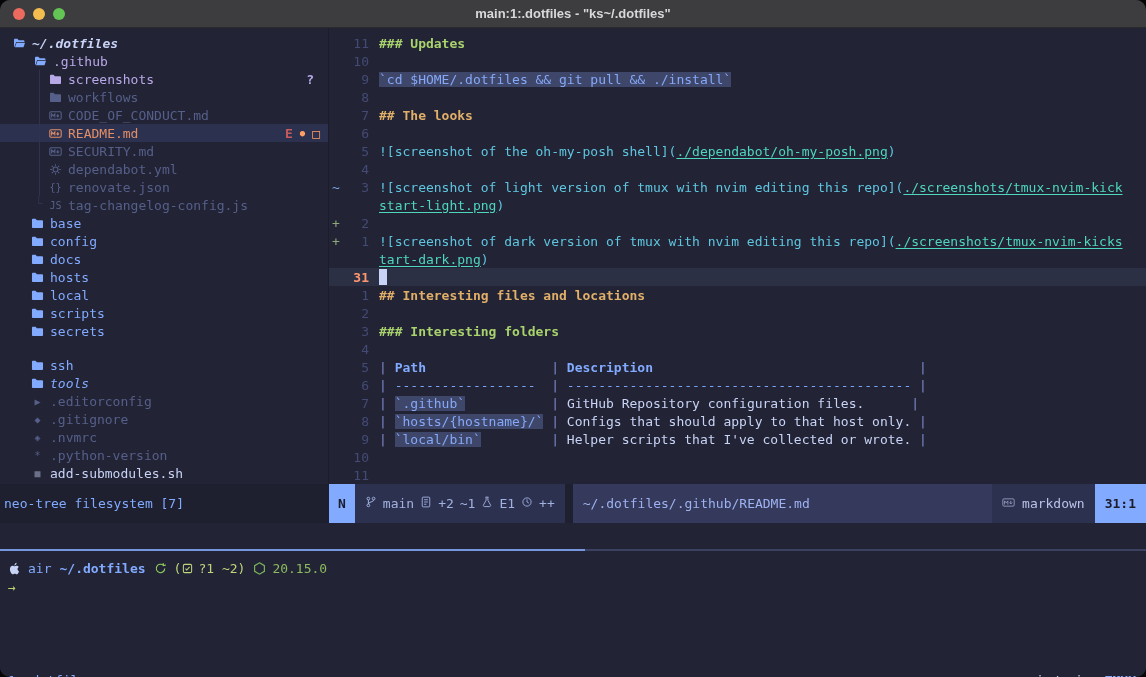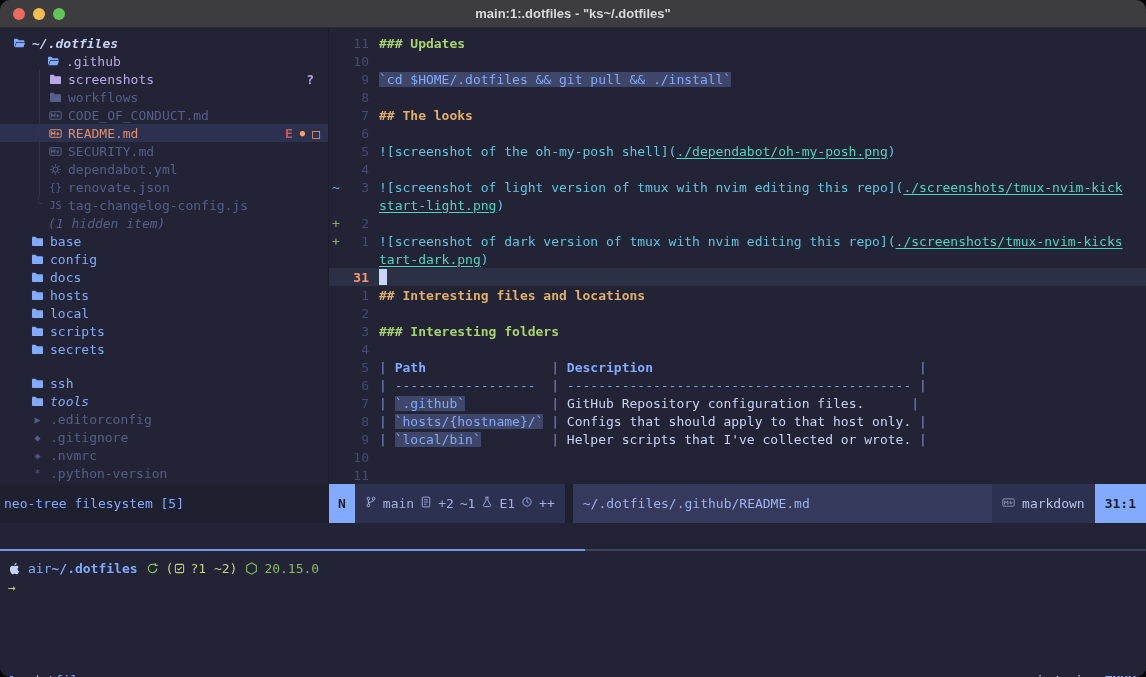--- a/index.html
+++ b/index.html
@@ -81,21 +81,21 @@
   .sl-ft svg { width:13px; height:13px; color:#8b93b5; }
   .sl-pos  { background:#82aaff; color:#1b1d2b; font-weight:bold; padding:12px 10px; display:flex; align-items:center; }
   .cmdline { flex:0 0 26px; background:#222436; }
   
   .pane-divider { flex:0 0 2px; background:linear-gradient(to right, #7796e0 0, #7796e0 585px, #3b4261 585px, #3b4261 100%); }
   
   .shell { flex:0 0 117px; padding:8px 0 0 8px; background:#222436; }
   .prompt-line { height:19px; display:flex; align-items:center; gap:0; white-space:pre; }
   .prompt-line svg { width:13px; height:13px; }
   .p-apple { color:#c8d3f5; margin-right:7px; display:inline-flex; }
-  .p-host { color:#82aaff; }
+  .p-host { color:#82aaff; margin-right:8px; }
   .p-cwd  { color:#82aaff; font-weight:bold; margin-right:8px; }
   .p-gitic { color:#8fce5e; margin-right:7px; display:inline-flex; }
   .p-git  { color:#c0d67a; display:inline-flex; align-items:center; margin-right:8px; }
   .p-git .chk { color:#c0d67a; display:inline-flex; margin:0 5px 0 1px; }
   .p-git .chk svg { width:11px; height:11px; }
   .p-nodeic { color:#7eb85c; margin-right:6px; display:inline-flex; }
   .p-node { color:#8cba5e; }
   .p-arrow { color:#c3d06f; }
   
   .tmuxbar { flex:0 0 30px; display:flex; align-items:flex-start; padding:5px 10px 0 8px; background:#222436; }
@@ -118,21 +118,21 @@
     <div class="title">main:1:.dotfiles - "ks~/.dotfiles"</div>
   </div>
 
   <div class="nvim">
     <div class="wins">
       <div class="tree">
           <div class="tree-row" style="padding-left: 12px;"><span class="t-icon ic-blue"><svg viewBox="0 0 16 16">
                 <path d="M1.2 3.6c0-.7.6-1.3 1.3-1.3h2.8l1.8 1.8h5.7c.7 0 1.3.6 1.3 1.3v.6H3.9L1.9 12h-.7z" fill="currentColor"></path>
                 <path d="M4.3 7h10.5l-1.9 5.5H2.4z" fill="currentColor"></path>
               </svg></span><span class="t-root">~/.dotfiles</span></div>
-          <div class="tree-row" style="padding-left: 46px;"><span class="t-icon ic-blue"><svg viewBox="0 0 16 16">
+          <div class="tree-row" style="padding-left: 33px;"><span class="t-icon ic-blue"><svg viewBox="0 0 16 16">
                 <path d="M1.2 3.6c0-.7.6-1.3 1.3-1.3h2.8l1.8 1.8h5.7c.7 0 1.3.6 1.3 1.3v.6H3.9L1.9 12h-.7z" fill="currentColor"></path>
                 <path d="M4.3 7h10.5l-1.9 5.5H2.4z" fill="currentColor"></path>
               </svg></span><span class="t-purple">.github</span></div>
           <div class="tree-row g2" style="padding-left: 48px;"><span class="t-icon ic-purple"><svg viewBox="0 0 16 16">
                 <path d="M1.2 3.6c0-.7.6-1.3 1.3-1.3h3l1.8 1.8h6.2c.7 0 1.3.6 1.3 1.3v6.8c0 .7-.6 1.3-1.3 1.3H2.5c-.7 0-1.3-.6-1.3-1.3z" fill="currentColor"></path>
               </svg></span><span class="t-purple">screenshots</span><span class="t-badge">?</span></div>
           <div class="tree-row g2" style="padding-left: 48px;"><span class="t-icon ic-dim"><svg viewBox="0 0 16 16">
                 <path d="M1.2 3.6c0-.7.6-1.3 1.3-1.3h3l1.8 1.8h6.2c.7 0 1.3.6 1.3 1.3v6.8c0 .7-.6 1.3-1.3 1.3H2.5c-.7 0-1.3-.6-1.3-1.3z" fill="currentColor"></path>
               </svg></span><span class="t-dim">workflows</span></div>
           <div class="tree-row g2" style="padding-left: 48px;"><span class="t-icon ic-dim"><svg viewBox="0 0 16 16">
@@ -154,21 +154,20 @@
                 </g>
               </svg></span><span class="t-dim">SECURITY.md</span></div>
           <div class="tree-row g2" style="padding-left: 48px;"><span class="t-icon ic-dim"><svg viewBox="0 0 16 16">
                 <g fill="none" stroke="currentColor" stroke-width="1.3">
                   <path d="M8 1.5v2M8 12.5v2M1.5 8h2M12.5 8h2M3.4 3.4l1.4 1.4M11.2 11.2l1.4 1.4M12.6 3.4l-1.4 1.4M4.8 11.2l-1.4 1.4"></path>
                   <circle cx="8" cy="8" r="3"></circle>
                 </g>
               </svg></span><span class="t-dim">dependabot.yml</span></div>
           <div class="tree-row g2" style="padding-left: 48px;"><span class="t-icon ic-dim">{}</span><span class="t-dim">renovate.json</span></div>
           <div class="tree-row g2last" style="padding-left: 48px;"><span class="t-icon ic-dim">JS</span><span class="t-dim">tag-changelog-config.js</span></div>
-          <div class="tree-row" style="padding-left: 48px;"><span class="t-note">(1 hidden item)</span></div>
           <div class="tree-row" style="padding-left: 30px;"><span class="t-icon ic-blue"><svg viewBox="0 0 16 16">
                 <path d="M1.2 3.6c0-.7.6-1.3 1.3-1.3h3l1.8 1.8h6.2c.7 0 1.3.6 1.3 1.3v6.8c0 .7-.6 1.3-1.3 1.3H2.5c-.7 0-1.3-.6-1.3-1.3z" fill="currentColor"></path>
               </svg></span><span class="t-blue">base</span></div>
           <div class="tree-row" style="padding-left: 30px;"><span class="t-icon ic-blue"><svg viewBox="0 0 16 16">
                 <path d="M1.2 3.6c0-.7.6-1.3 1.3-1.3h3l1.8 1.8h6.2c.7 0 1.3.6 1.3 1.3v6.8c0 .7-.6 1.3-1.3 1.3H2.5c-.7 0-1.3-.6-1.3-1.3z" fill="currentColor"></path>
               </svg></span><span class="t-blue">config</span></div>
           <div class="tree-row" style="padding-left: 30px;"><span class="t-icon ic-blue"><svg viewBox="0 0 16 16">
                 <path d="M1.2 3.6c0-.7.6-1.3 1.3-1.3h3l1.8 1.8h6.2c.7 0 1.3.6 1.3 1.3v6.8c0 .7-.6 1.3-1.3 1.3H2.5c-.7 0-1.3-.6-1.3-1.3z" fill="currentColor"></path>
               </svg></span><span class="t-blue">docs</span></div>
           <div class="tree-row" style="padding-left: 30px;"><span class="t-icon ic-blue"><svg viewBox="0 0 16 16">
@@ -219,21 +218,21 @@
           <div class="ed-row"><span class="ed-sign"></span><span class="ed-nr">7</span><span class="ed-text"><span class="s-pipe">| </span><span class="s-code">`.github`</span><span class="s-pad">          </span><span class="s-pipe"> | </span><span class="s-td">GitHub Repository configuration files.</span><span class="s-pad">     </span><span class="s-pipe"> |</span></span></div>
           <div class="ed-row"><span class="ed-sign"></span><span class="ed-nr">8</span><span class="ed-text"><span class="s-pipe">| </span><span class="s-code">`hosts/{hostname}/`</span><span class="s-pipe"> | </span><span class="s-td">Configs that should apply to that host only.</span><span class="s-pipe"> |</span></span></div>
           <div class="ed-row"><span class="ed-sign"></span><span class="ed-nr">9</span><span class="ed-text"><span class="s-pipe">| </span><span class="s-code">`local/bin`</span><span class="s-pad">        </span><span class="s-pipe"> | </span><span class="s-td">Helper scripts that I've collected or wrote.</span><span class="s-pipe"> |</span></span></div>
           <div class="ed-row"><span class="ed-sign"></span><span class="ed-nr">10</span></div>
           <div class="ed-row"><span class="ed-sign"></span><span class="ed-nr">11</span><span class="ed-text"></span></div>
         </div>
     </div>
 
     <div class="status-row">
       <div class="neotree-status">
-        <span>neo-tree filesystem [5]</span>
+        <span>neo-tree filesystem [7]</span>
       </div>
       <div class="statusline">
         <span class="sl-mode">N</span>
         <span class="sl-git">
           <span><svg viewBox="0 0 16 16">
                 <g fill="none" stroke="currentColor" stroke-width="1.3">
                   <circle cx="4.5" cy="3.5" r="1.8"></circle>
                   <circle cx="4.5" cy="12.5" r="1.8"></circle>
                   <circle cx="11.5" cy="3.5" r="1.8"></circle>
                   <path d="M4.5 5.3v5.4M11.5 5.3c0 3.2-7 2.2-7 5.4"></path>

